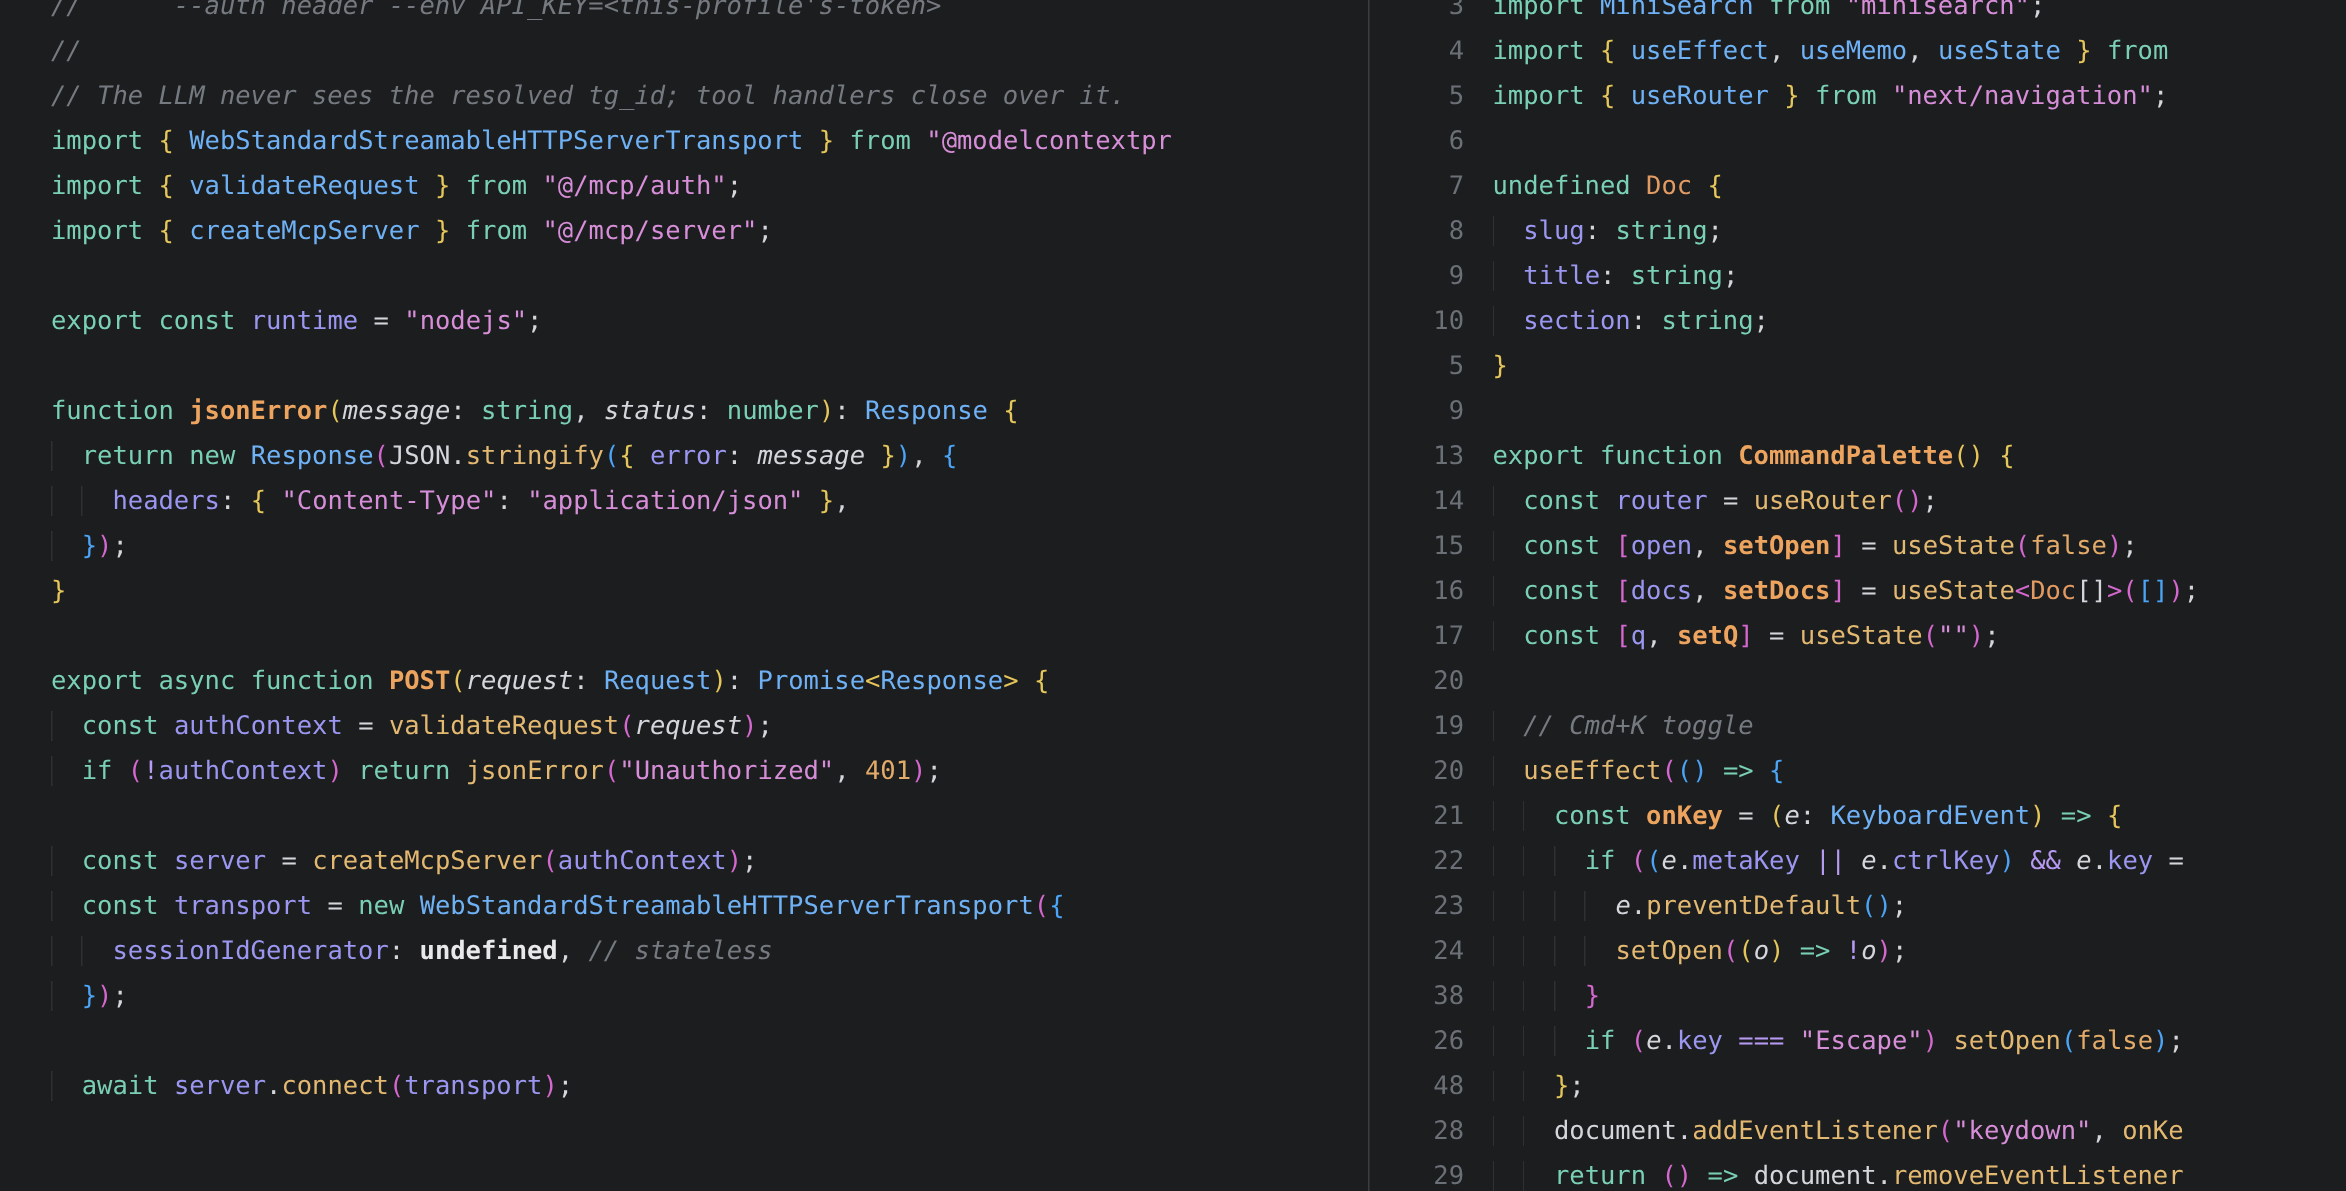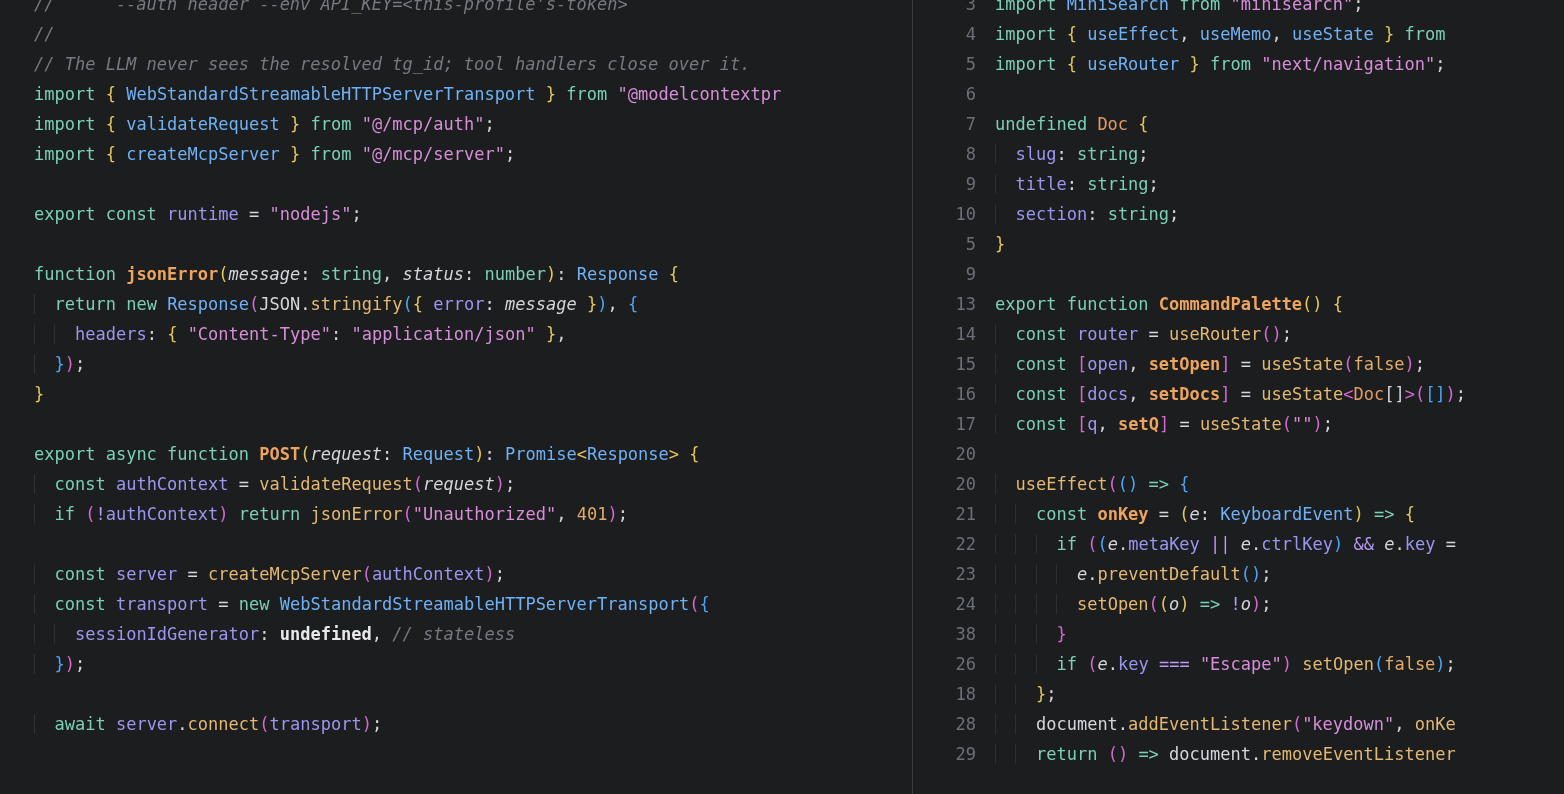--- a/index.html
+++ b/index.html
@@ -75,25 +75,26 @@
         <div class="line"><span class="ln">9</span><span class="code"><span class="ig">  </span><span class="tok" style="color: rgb(155, 150, 240);">title</span><span class="tok" style="color: rgb(213, 214, 219);">:</span><span class="tok" style="color: rgb(213, 214, 219);"> </span><span class="tok" style="color: rgb(121, 208, 181);">string</span><span class="tok" style="color: rgb(213, 214, 219);">;</span></span></div>
         <div class="line"><span class="ln">10</span><span class="code"><span class="ig">  </span><span class="tok" style="color: rgb(155, 150, 240);">section</span><span class="tok" style="color: rgb(213, 214, 219);">:</span><span class="tok" style="color: rgb(213, 214, 219);"> </span><span class="tok" style="color: rgb(121, 208, 181);">string</span><span class="tok" style="color: rgb(213, 214, 219);">;</span></span></div>
         <div class="line"><span class="ln">5</span><span class="code"><span class="tok" style="color: rgb(229, 198, 90);">}</span></span></div>
         <div class="line"><span class="ln">9</span><span class="code"></span></div>
         <div class="line"><span class="ln">13</span><span class="code"><span class="tok" style="color: rgb(121, 208, 181);">export</span><span class="tok" style="color: rgb(213, 214, 219);"> </span><span class="tok" style="color: rgb(121, 208, 181);">function</span><span class="tok" style="color: rgb(213, 214, 219);"> </span><span class="tok b" style="color: rgb(237, 164, 95);">CommandPalette</span><span class="tok" style="color: rgb(229, 198, 90);">()</span><span class="tok" style="color: rgb(213, 214, 219);"> </span><span class="tok" style="color: rgb(229, 198, 90);">{</span></span></div>
         <div class="line"><span class="ln">14</span><span class="code"><span class="ig">  </span><span class="tok" style="color: rgb(121, 208, 181);">const</span><span class="tok" style="color: rgb(213, 214, 219);"> </span><span class="tok" style="color: rgb(155, 150, 240);">router</span><span class="tok" style="color: rgb(213, 214, 219);"> </span><span class="tok" style="color: rgb(213, 214, 219);">=</span><span class="tok" style="color: rgb(213, 214, 219);"> </span><span class="tok" style="color: rgb(227, 184, 113);">useRouter</span><span class="tok" style="color: rgb(212, 104, 206);">()</span><span class="tok" style="color: rgb(213, 214, 219);">;</span></span></div>
         <div class="line"><span class="ln">15</span><span class="code"><span class="ig">  </span><span class="tok" style="color: rgb(121, 208, 181);">const</span><span class="tok" style="color: rgb(213, 214, 219);"> </span><span class="tok" style="color: rgb(212, 104, 206);">[</span><span class="tok" style="color: rgb(155, 150, 240);">open</span><span class="tok" style="color: rgb(213, 214, 219);">,</span><span class="tok" style="color: rgb(213, 214, 219);"> </span><span class="tok b" style="color: rgb(237, 164, 95);">setOpen</span><span class="tok" style="color: rgb(212, 104, 206);">]</span><span class="tok" style="color: rgb(213, 214, 219);"> </span><span class="tok" style="color: rgb(213, 214, 219);">=</span><span class="tok" style="color: rgb(213, 214, 219);"> </span><span class="tok" style="color: rgb(227, 184, 113);">useState</span><span class="tok" style="color: rgb(212, 104, 206);">(</span><span class="tok" style="color: rgb(227, 171, 105);">false</span><span class="tok" style="color: rgb(212, 104, 206);">)</span><span class="tok" style="color: rgb(213, 214, 219);">;</span></span></div>
         <div class="line"><span class="ln">16</span><span class="code"><span class="ig">  </span><span class="tok" style="color: rgb(121, 208, 181);">const</span><span class="tok" style="color: rgb(213, 214, 219);"> </span><span class="tok" style="color: rgb(212, 104, 206);">[</span><span class="tok" style="color: rgb(155, 150, 240);">docs</span><span class="tok" style="color: rgb(213, 214, 219);">,</span><span class="tok" style="color: rgb(213, 214, 219);"> </span><span class="tok b" style="color: rgb(237, 164, 95);">setDocs</span><span class="tok" style="color: rgb(212, 104, 206);">]</span><span class="tok" style="color: rgb(213, 214, 219);"> </span><span class="tok" style="color: rgb(213, 214, 219);">=</span><span class="tok" style="color: rgb(213, 214, 219);"> </span><span class="tok" style="color: rgb(227, 184, 113);">useState</span><span class="tok" style="color: rgb(212, 104, 206);">&lt;</span><span class="tok" style="color: rgb(226, 154, 99);">Doc</span><span class="tok" style="color: rgb(213, 214, 219);">[]</span><span class="tok" style="color: rgb(212, 104, 206);">&gt;</span><span class="tok" style="color: rgb(212, 104, 206);">(</span><span class="tok" style="color: rgb(75, 164, 245);">[]</span><span class="tok" style="color: rgb(212, 104, 206);">)</span><span class="tok" style="color: rgb(213, 214, 219);">;</span></span></div>
         <div class="line"><span class="ln">17</span><span class="code"><span class="ig">  </span><span class="tok" style="color: rgb(121, 208, 181);">const</span><span class="tok" style="color: rgb(213, 214, 219);"> </span><span class="tok" style="color: rgb(212, 104, 206);">[</span><span class="tok" style="color: rgb(155, 150, 240);">q</span><span class="tok" style="color: rgb(213, 214, 219);">,</span><span class="tok" style="color: rgb(213, 214, 219);"> </span><span class="tok b" style="color: rgb(237, 164, 95);">setQ</span><span class="tok" style="color: rgb(212, 104, 206);">]</span><span class="tok" style="color: rgb(213, 214, 219);"> </span><span class="tok" style="color: rgb(213, 214, 219);">=</span><span class="tok" style="color: rgb(213, 214, 219);"> </span><span class="tok" style="color: rgb(227, 184, 113);">useState</span><span class="tok" style="color: rgb(212, 104, 206);">(</span><span class="tok" style="color: rgb(215, 142, 216);">""</span><span class="tok" style="color: rgb(212, 104, 206);">)</span><span class="tok" style="color: rgb(213, 214, 219);">;</span></span></div>
         <div class="line"><span class="ln">20</span><span class="code"></span></div>
+        <div class="line"><span class="ln">19</span><span class="code"><span class="ig">  </span><span class="tok i" style="color: rgb(117, 122, 128);">// Cmd+K toggle</span></span></div>
         <div class="line"><span class="ln">20</span><span class="code"><span class="ig">  </span><span class="tok" style="color: rgb(227, 184, 113);">useEffect</span><span class="tok" style="color: rgb(212, 104, 206);">(</span><span class="tok" style="color: rgb(75, 164, 245);">()</span><span class="tok" style="color: rgb(213, 214, 219);"> </span><span class="tok" style="color: rgb(121, 208, 181);">=&gt;</span><span class="tok" style="color: rgb(213, 214, 219);"> </span><span class="tok" style="color: rgb(75, 164, 245);">{</span></span></div>
         <div class="line"><span class="ln">21</span><span class="code"><span class="ig">  </span><span class="ig">  </span><span class="tok" style="color: rgb(121, 208, 181);">const</span><span class="tok" style="color: rgb(213, 214, 219);"> </span><span class="tok b" style="color: rgb(237, 164, 95);">onKey</span><span class="tok" style="color: rgb(213, 214, 219);"> </span><span class="tok" style="color: rgb(213, 214, 219);">=</span><span class="tok" style="color: rgb(213, 214, 219);"> </span><span class="tok" style="color: rgb(229, 198, 90);">(</span><span class="tok i" style="color: rgb(213, 214, 219);">e</span><span class="tok" style="color: rgb(213, 214, 219);">:</span><span class="tok" style="color: rgb(213, 214, 219);"> </span><span class="tok" style="color: rgb(111, 177, 245);">KeyboardEvent</span><span class="tok" style="color: rgb(229, 198, 90);">)</span><span class="tok" style="color: rgb(213, 214, 219);"> </span><span class="tok" style="color: rgb(121, 208, 181);">=&gt;</span><span class="tok" style="color: rgb(213, 214, 219);"> </span><span class="tok" style="color: rgb(229, 198, 90);">{</span></span></div>
         <div class="line"><span class="ln">22</span><span class="code"><span class="ig">  </span><span class="ig">  </span><span class="ig">  </span><span class="tok" style="color: rgb(121, 208, 181);">if</span><span class="tok" style="color: rgb(213, 214, 219);"> </span><span class="tok" style="color: rgb(212, 104, 206);">(</span><span class="tok" style="color: rgb(75, 164, 245);">(</span><span class="tok i" style="color: rgb(213, 214, 219);">e</span><span class="tok" style="color: rgb(213, 214, 219);">.</span><span class="tok" style="color: rgb(155, 150, 240);">metaKey</span><span class="tok" style="color: rgb(213, 214, 219);"> </span><span class="tok" style="color: rgb(183, 155, 243);">||</span><span class="tok" style="color: rgb(213, 214, 219);"> </span><span class="tok i" style="color: rgb(213, 214, 219);">e</span><span class="tok" style="color: rgb(213, 214, 219);">.</span><span class="tok" style="color: rgb(155, 150, 240);">ctrlKey</span><span class="tok" style="color: rgb(75, 164, 245);">)</span><span class="tok" style="color: rgb(213, 214, 219);"> </span><span class="tok" style="color: rgb(183, 155, 243);">&amp;&amp;</span><span class="tok" style="color: rgb(213, 214, 219);"> </span><span class="tok i" style="color: rgb(213, 214, 219);">e</span><span class="tok" style="color: rgb(213, 214, 219);">.</span><span class="tok" style="color: rgb(155, 150, 240);">key</span><span class="tok" style="color: rgb(213, 214, 219);"> </span><span class="tok" style="color: rgb(213, 214, 219);">=</span></span></div>
         <div class="line"><span class="ln">23</span><span class="code"><span class="ig">  </span><span class="ig">  </span><span class="ig">  </span><span class="ig">  </span><span class="tok i" style="color: rgb(213, 214, 219);">e</span><span class="tok" style="color: rgb(213, 214, 219);">.</span><span class="tok" style="color: rgb(227, 184, 113);">preventDefault</span><span class="tok" style="color: rgb(75, 164, 245);">()</span><span class="tok" style="color: rgb(213, 214, 219);">;</span></span></div>
         <div class="line"><span class="ln">24</span><span class="code"><span class="ig">  </span><span class="ig">  </span><span class="ig">  </span><span class="ig">  </span><span class="tok" style="color: rgb(227, 184, 113);">setOpen</span><span class="tok" style="color: rgb(212, 104, 206);">(</span><span class="tok" style="color: rgb(229, 198, 90);">(</span><span class="tok i" style="color: rgb(213, 214, 219);">o</span><span class="tok" style="color: rgb(229, 198, 90);">)</span><span class="tok" style="color: rgb(213, 214, 219);"> </span><span class="tok" style="color: rgb(121, 208, 181);">=&gt;</span><span class="tok" style="color: rgb(213, 214, 219);"> </span><span class="tok" style="color: rgb(183, 155, 243);">!</span><span class="tok i" style="color: rgb(213, 214, 219);">o</span><span class="tok" style="color: rgb(212, 104, 206);">)</span><span class="tok" style="color: rgb(213, 214, 219);">;</span></span></div>
         <div class="line"><span class="ln">38</span><span class="code"><span class="ig">  </span><span class="ig">  </span><span class="ig">  </span><span class="tok" style="color: rgb(212, 104, 206);">}</span></span></div>
         <div class="line"><span class="ln">26</span><span class="code"><span class="ig">  </span><span class="ig">  </span><span class="ig">  </span><span class="tok" style="color: rgb(121, 208, 181);">if</span><span class="tok" style="color: rgb(213, 214, 219);"> </span><span class="tok" style="color: rgb(212, 104, 206);">(</span><span class="tok i" style="color: rgb(213, 214, 219);">e</span><span class="tok" style="color: rgb(213, 214, 219);">.</span><span class="tok" style="color: rgb(155, 150, 240);">key</span><span class="tok" style="color: rgb(213, 214, 219);"> </span><span class="tok" style="color: rgb(183, 155, 243);">===</span><span class="tok" style="color: rgb(213, 214, 219);"> </span><span class="tok" style="color: rgb(215, 142, 216);">"Escape"</span><span class="tok" style="color: rgb(212, 104, 206);">)</span><span class="tok" style="color: rgb(213, 214, 219);"> </span><span class="tok" style="color: rgb(227, 184, 113);">setOpen</span><span class="tok" style="color: rgb(75, 164, 245);">(</span><span class="tok" style="color: rgb(227, 171, 105);">false</span><span class="tok" style="color: rgb(75, 164, 245);">)</span><span class="tok" style="color: rgb(213, 214, 219);">;</span></span></div>
-        <div class="line"><span class="ln">18</span><span class="code"><span class="ig">  </span><span class="ig">  </span><span class="tok" style="color: rgb(229, 198, 90);">}</span><span class="tok" style="color: rgb(213, 214, 219);">;</span></span></div>
+        <div class="line"><span class="ln">48</span><span class="code"><span class="ig">  </span><span class="ig">  </span><span class="tok" style="color: rgb(229, 198, 90);">}</span><span class="tok" style="color: rgb(213, 214, 219);">;</span></span></div>
         <div class="line"><span class="ln">28</span><span class="code"><span class="ig">  </span><span class="ig">  </span><span class="tok" style="color: rgb(213, 214, 219);">document</span><span class="tok" style="color: rgb(213, 214, 219);">.</span><span class="tok" style="color: rgb(227, 184, 113);">addEventListener</span><span class="tok" style="color: rgb(212, 104, 206);">(</span><span class="tok" style="color: rgb(215, 142, 216);">"keydown"</span><span class="tok" style="color: rgb(213, 214, 219);">,</span><span class="tok" style="color: rgb(213, 214, 219);"> </span><span class="tok" style="color: rgb(227, 184, 113);">onKe</span></span></div>
         <div class="line"><span class="ln">29</span><span class="code"><span class="ig">  </span><span class="ig">  </span><span class="tok" style="color: rgb(121, 208, 181);">return</span><span class="tok" style="color: rgb(213, 214, 219);"> </span><span class="tok" style="color: rgb(212, 104, 206);">()</span><span class="tok" style="color: rgb(213, 214, 219);"> </span><span class="tok" style="color: rgb(121, 208, 181);">=&gt;</span><span class="tok" style="color: rgb(213, 214, 219);"> </span><span class="tok" style="color: rgb(213, 214, 219);">document</span><span class="tok" style="color: rgb(213, 214, 219);">.</span><span class="tok" style="color: rgb(227, 184, 113);">removeEventListener</span></span></div>
       </div>
   </div>
 </div>
 
 </body></html>

